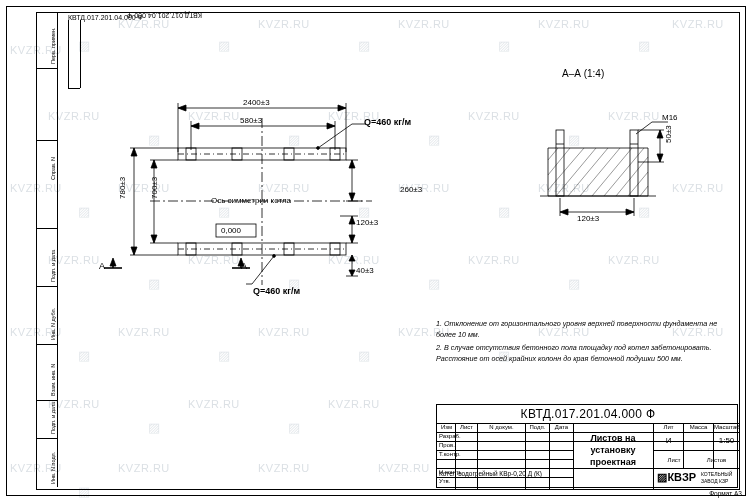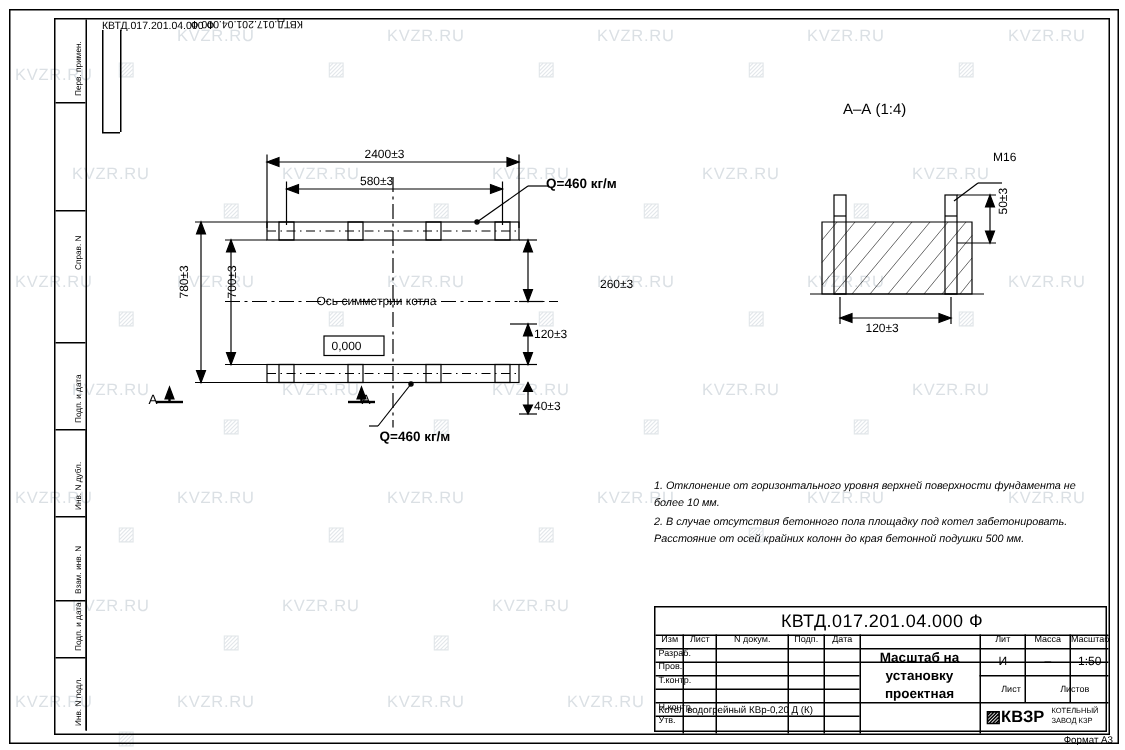--- a/index.html
+++ b/index.html
@@ -272,21 +272,21 @@
   <div class="lbl8" style="left:356px;top:218px;">120±3</div>
   <div class="lbl8" style="left:356px;top:266px;">40±3</div>
 
   <div class="lbl8" style="left:118px;top:199px;transform:rotate(-90deg);transform-origin:left top;">780±3</div>
   <div class="lbl8" style="left:150px;top:199px;transform:rotate(-90deg);transform-origin:left top;">700±3</div>
 
   <div class="lbl9" style="left:99px;top:261px;">А</div>
   <div class="lbl9" style="left:241px;top:261px;">А</div>
 
   <div class="lbl10" style="left:562px;top:68px;">А–А (1:4)</div>
-  <div class="lbl8" style="left:662px;top:100px;">М16</div>
+  <div class="lbl8" style="left:662px;top:113px;">М16</div>
   <div class="lbl8" style="left:577px;top:214px;">120±3</div>
   <div class="lbl8" style="left:664px;top:143px;transform:rotate(-90deg);transform-origin:left top;">50±3</div>
 
   <div class="notes">
     <p>1. Отклонение от горизонтального уровня верхней поверхности фундамента не более 10 мм.</p>
     <p>2. В случае отсутствия бетонного пола площадку под котел забетонировать. Расстояние от осей крайних колонн до края бетонной подушки 500 мм.</p>
   </div>
 
   <div class="tb">
 
@@ -318,21 +318,21 @@
     <div class="tbcell" style="left:41px;top:19px;width:47px;text-align:center;">N докум.</div>
     <div class="tbcell" style="left:89px;top:19px;width:23px;text-align:center;">Подп.</div>
     <div class="tbcell" style="left:113px;top:19px;width:23px;text-align:center;">Дата</div>
 
     <div class="tbcell" style="left:2px;top:28px;">Разраб.</div>
     <div class="tbcell" style="left:2px;top:37px;">Пров.</div>
     <div class="tbcell" style="left:2px;top:46px;">Т.контр.</div>
     <div class="tbcell" style="left:2px;top:64px;">Н.контр.</div>
     <div class="tbcell" style="left:2px;top:73px;">Утв.</div>
 
-    <div class="tbcell" style="left:136px;top:28px;width:80px;text-align:center;font-size:9px;font-weight:bold;">Масштаб на</div>
+    <div class="tbcell" style="left:136px;top:28px;width:80px;text-align:center;font-size:9px;font-weight:bold;">Листов на</div>
     <div class="tbcell" style="left:136px;top:40px;width:80px;text-align:center;font-size:9px;font-weight:bold;">установку</div>
     <div class="tbcell" style="left:136px;top:52px;width:80px;text-align:center;font-size:9px;font-weight:bold;">проектная</div>
 
     <div class="tbcell" style="left:217px;top:19px;width:29px;text-align:center;">Лит</div>
     <div class="tbcell" style="left:247px;top:19px;width:29px;text-align:center;">Масса</div>
     <div class="tbcell" style="left:277px;top:19px;width:25px;text-align:center;">Масштаб</div>
 
     <div class="tbcell" style="left:217px;top:31px;width:29px;text-align:center;font-size:8px;">И</div>
     <div class="tbcell" style="left:247px;top:31px;width:29px;text-align:center;font-size:8px;">–</div>
     <div class="tbcell" style="left:277px;top:31px;width:25px;text-align:center;font-size:8px;">1:50</div>

